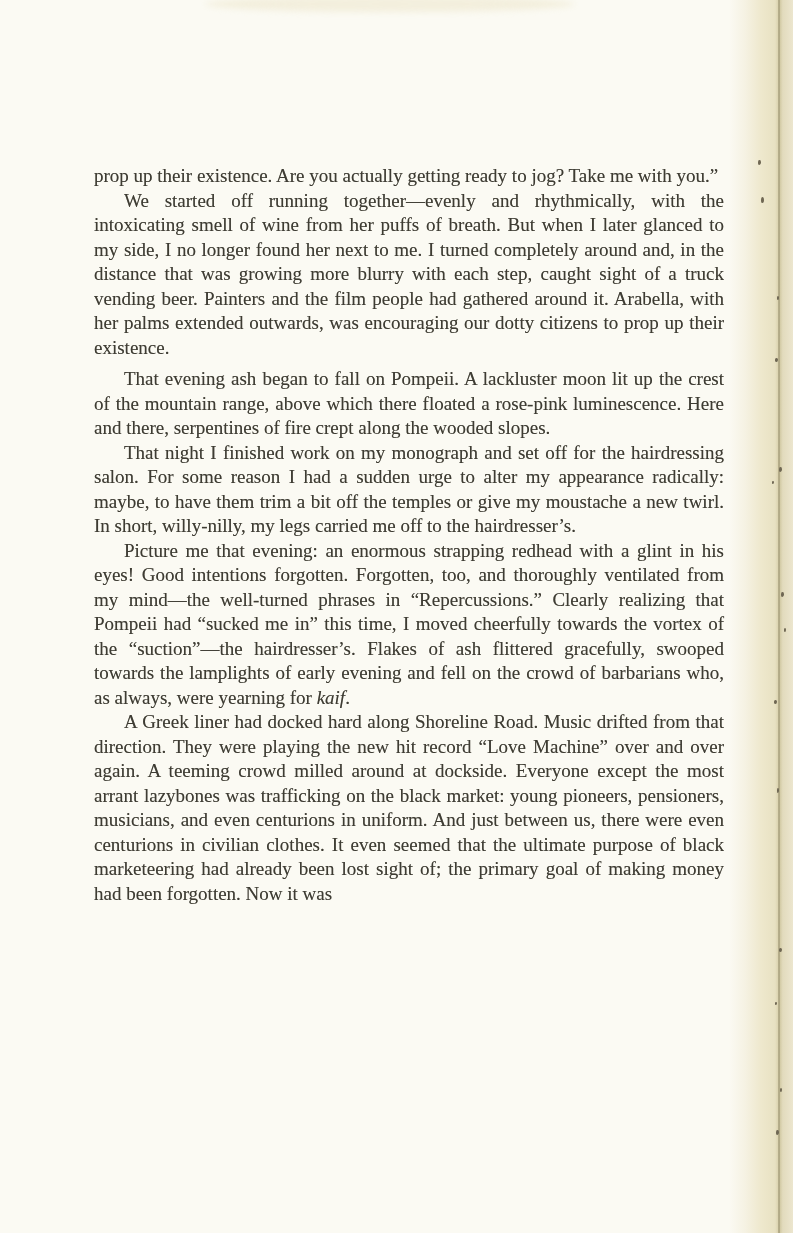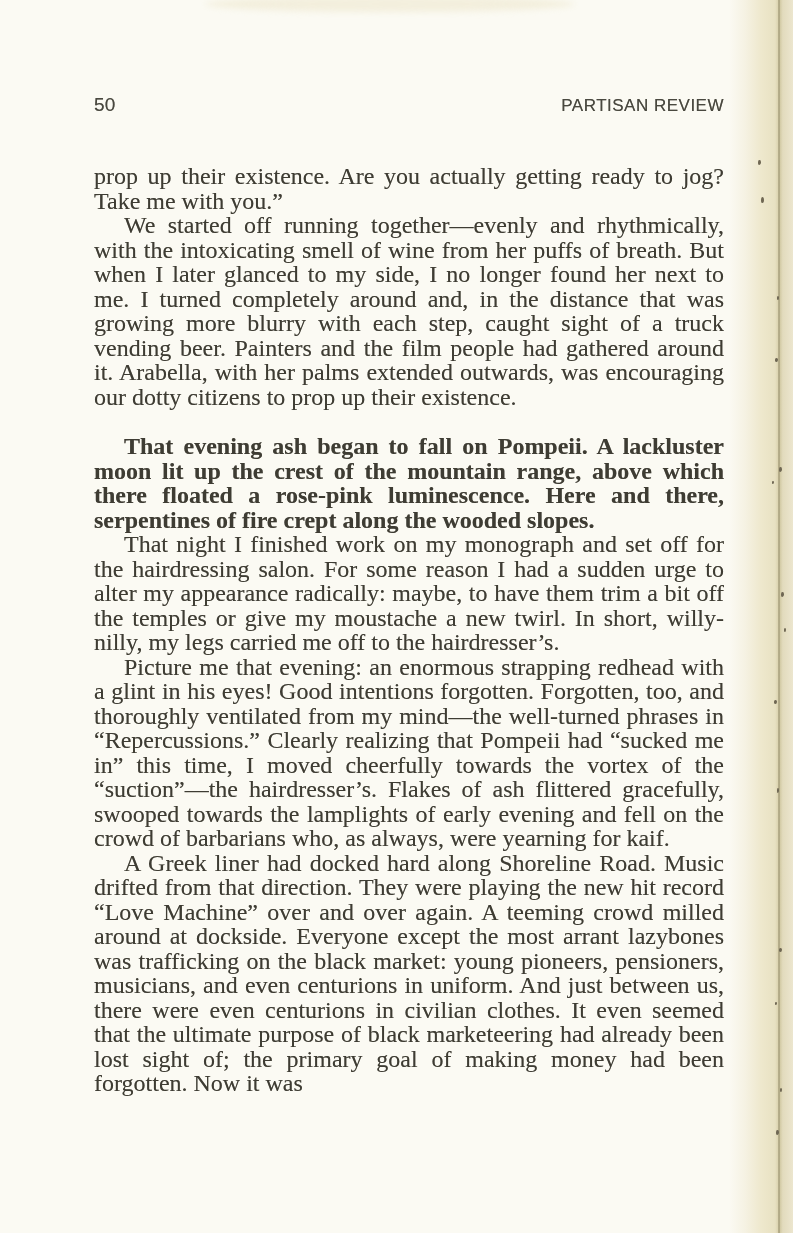--- a/index.html
+++ b/index.html
@@ -20,28 +20,28 @@
     display:flex; justify-content:space-between; align-items:baseline;
     font-family:"Liberation Sans","DejaVu Sans",sans-serif;
     color: var(--header_ink, #49483f);
   }
   .page-number { font-size:19px; letter-spacing:0.3px; text-shadow:0 0 0.5px rgba(73,72,63,0.6); }
   .journal-title { font-size:17px; letter-spacing:0.5px; text-shadow:0 0 0.6px rgba(73,72,63,0.65); }
 
   
   .text-block {
     position:absolute; left:94px; top:164px; width:630px;
-    font-size:24px; line-height:24.5px;
+    font-size:19px; line-height:24.5px;
     text-align:justify;
     text-shadow:0 0 0.45px rgba(62,60,51,0.45);
   }
   .para { margin:0; }
   .para.indent { text-indent:30px; }
-  .para.section-break { margin-top:25px;font-weight:bold; }
-  .italic { }
+  .para.section-break { margin-top:7px; }
+  .italic { font-style:italic; }
 
   
   .page-edge-shading {
     position:absolute; top:0; right:0; width:64px; height:100%;
     background:linear-gradient(90deg,
       rgba(242,237,218,0) 0%,
       rgba(240,234,211,0.5) 25%,
       #eee8cd 50%,
       #e8e1c2 72%,
       #ddd5b2 76%,
@@ -63,24 +63,20 @@
     background:#6f6753;
   }
 </style>
 </head>
 <body>
 
 <div class="page">
 
   <div class="page-top-edge"></div>
 
-  <div class="running-header">
-    <span class="page-number">50</span>
-    <span class="journal-title">PARTISAN REVIEW</span>
-  </div>
 
   <div class="text-block">
       <p class="para"><span>prop up their existence. Are you actually getting ready to jog? Take me with you.”</span></p>
       <p class="para indent"><span>We started off running together—evenly and rhythmically, with the intoxicating smell of wine from her puffs of breath. But when I later glanced to my side, I no longer found her next to me. I turned completely around and, in the distance that was growing more blurry with each step, caught sight of a truck vending beer. Painters and the film people had gathered around it. Arabella, with her palms extended outwards, was encouraging our dotty citizens to prop up their existence.</span></p>
       <p class="para indent section-break"><span>That evening ash began to fall on Pompeii. A lackluster moon lit up the crest of the mountain range, above which there floated a rose-pink luminescence. Here and there, serpentines of fire crept along the wooded slopes.</span></p>
       <p class="para indent"><span>That night I finished work on my monograph and set off for the hairdressing salon. For some reason I had a sudden urge to alter my appearance radically: maybe, to have them trim a bit off the temples or give my moustache a new twirl. In short, willy-nilly, my legs carried me off to the hairdresser’s.</span></p>
       <p class="para indent"><span>Picture me that evening: an enormous strapping redhead with a glint in his eyes! Good intentions forgotten. Forgotten, too, and thoroughly ventilated from my mind—the well-turned phrases in “Repercussions.” Clearly realizing that Pompeii had “sucked me in” this time, I moved cheerfully towards the vortex of the “suction”—the hairdresser’s. Flakes of ash flittered gracefully, swooped towards the lamplights of early evening and fell on the crowd of barbarians who, as always, were yearning for </span><span class="italic">kaif</span><span>.</span></p>
       <p class="para indent"><span>A Greek liner had docked hard along Shoreline Road. Music drifted from that direction. They were playing the new hit record “Love Machine” over and over again. A teeming crowd milled around at dockside. Everyone except the most arrant lazybones was trafficking on the black market: young pioneers, pensioners, musicians, and even centurions in uniform. And just between us, there were even centurions in civilian clothes. It even seemed that the ultimate purpose of black marketeering had already been lost sight of; the primary goal of making money had been forgotten. Now it was</span></p>
     </div>
 

